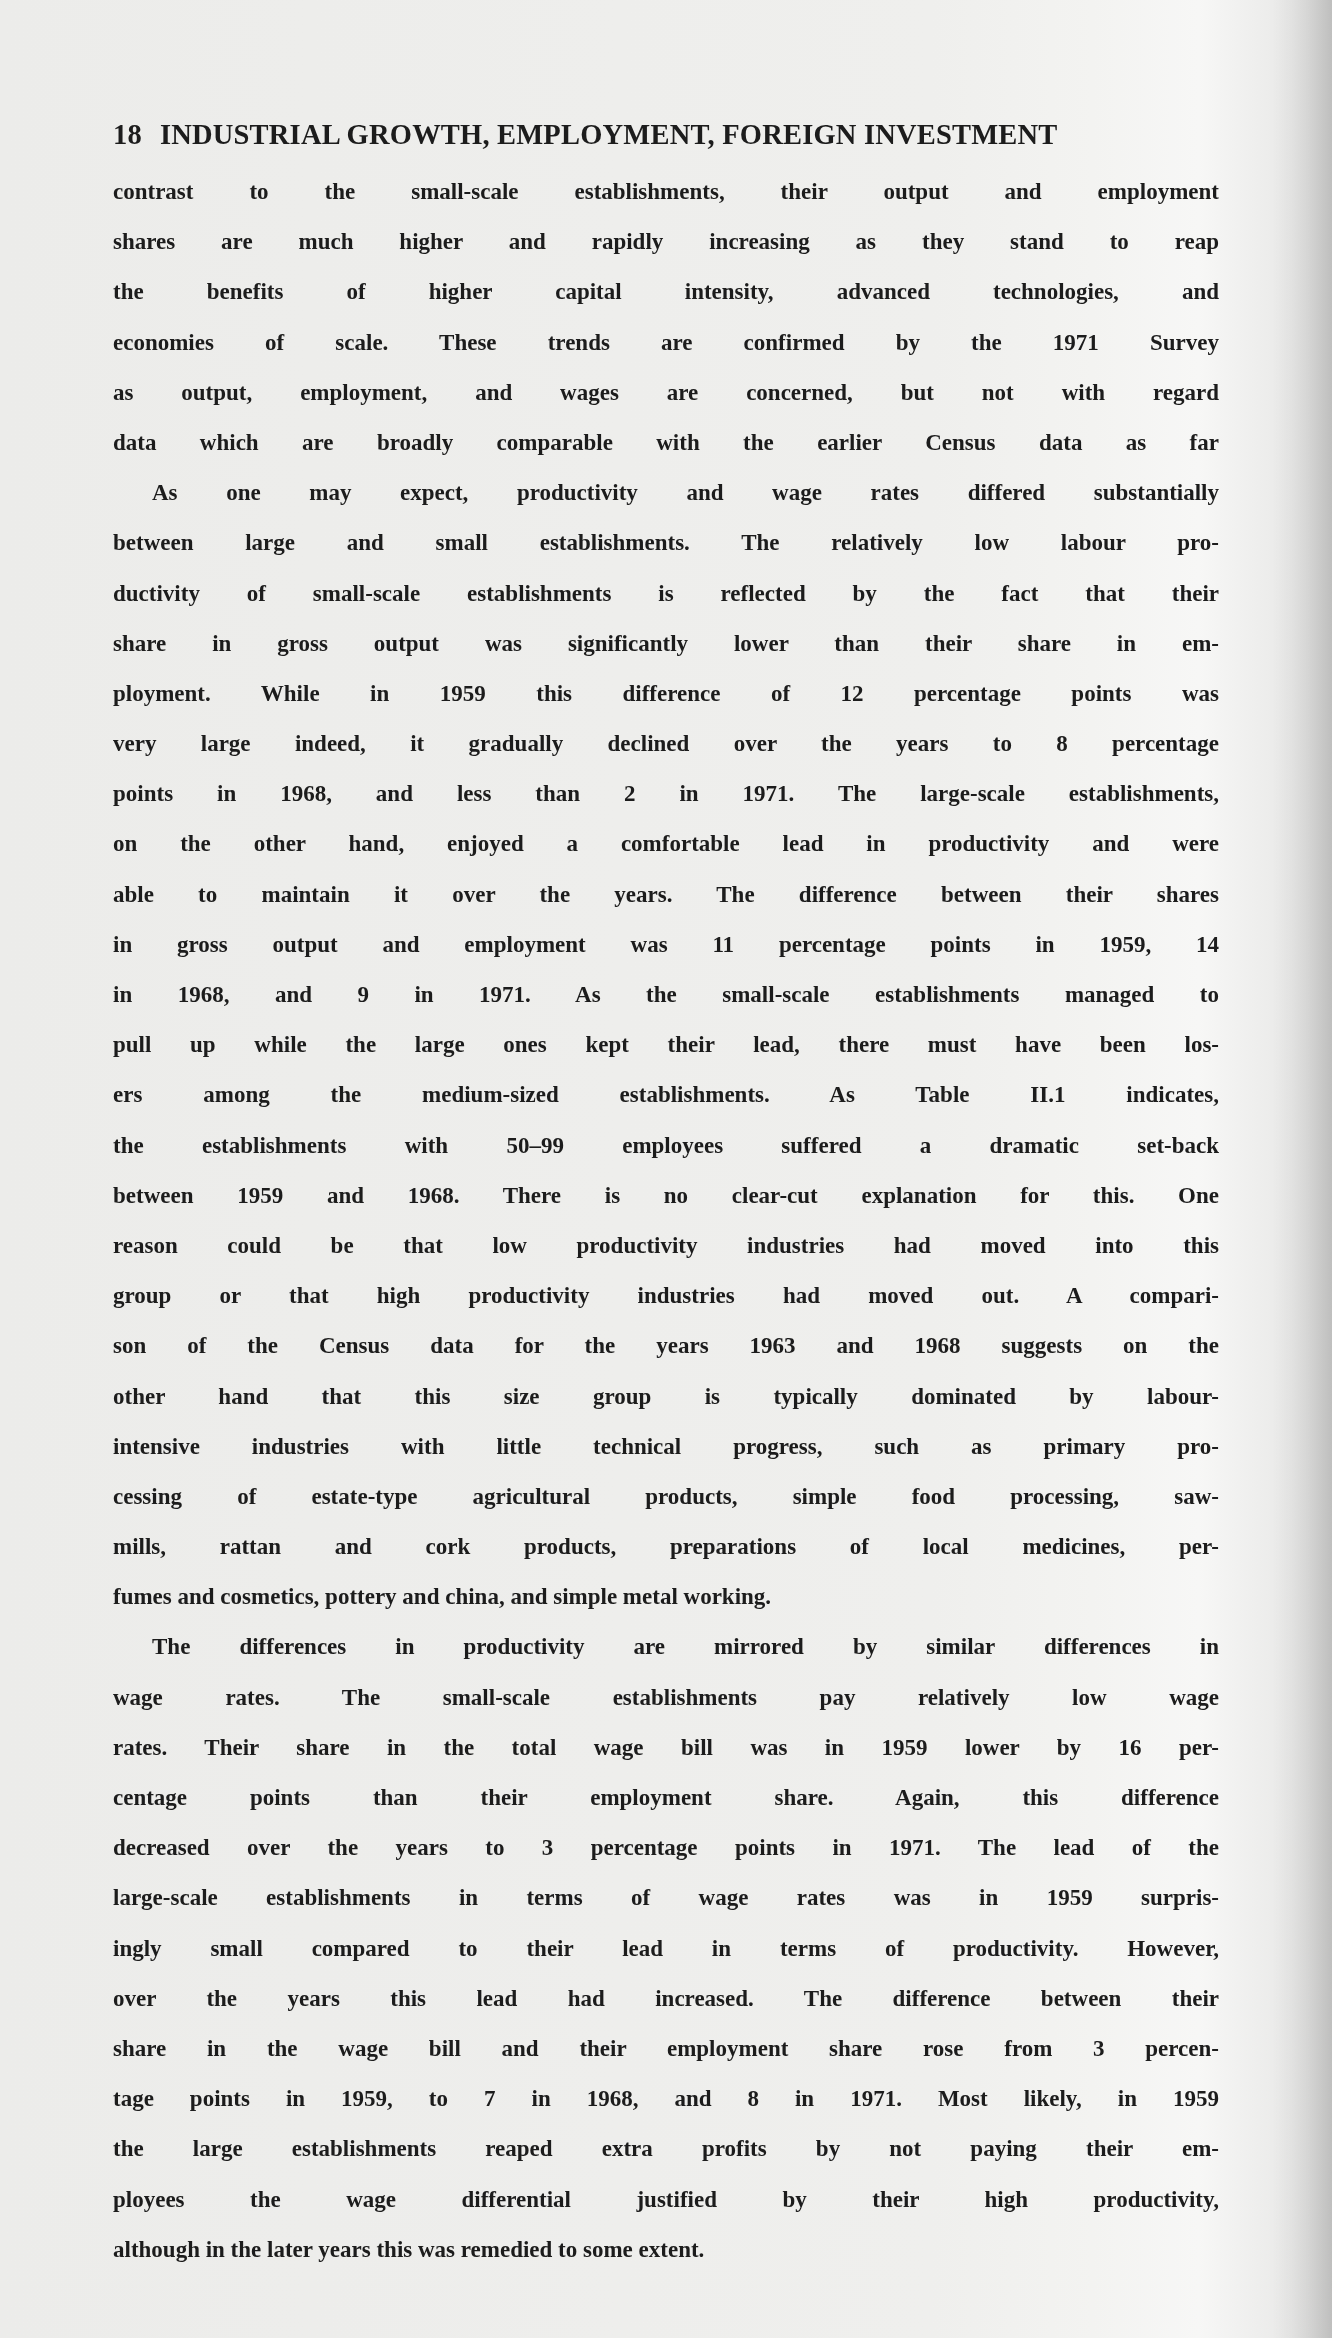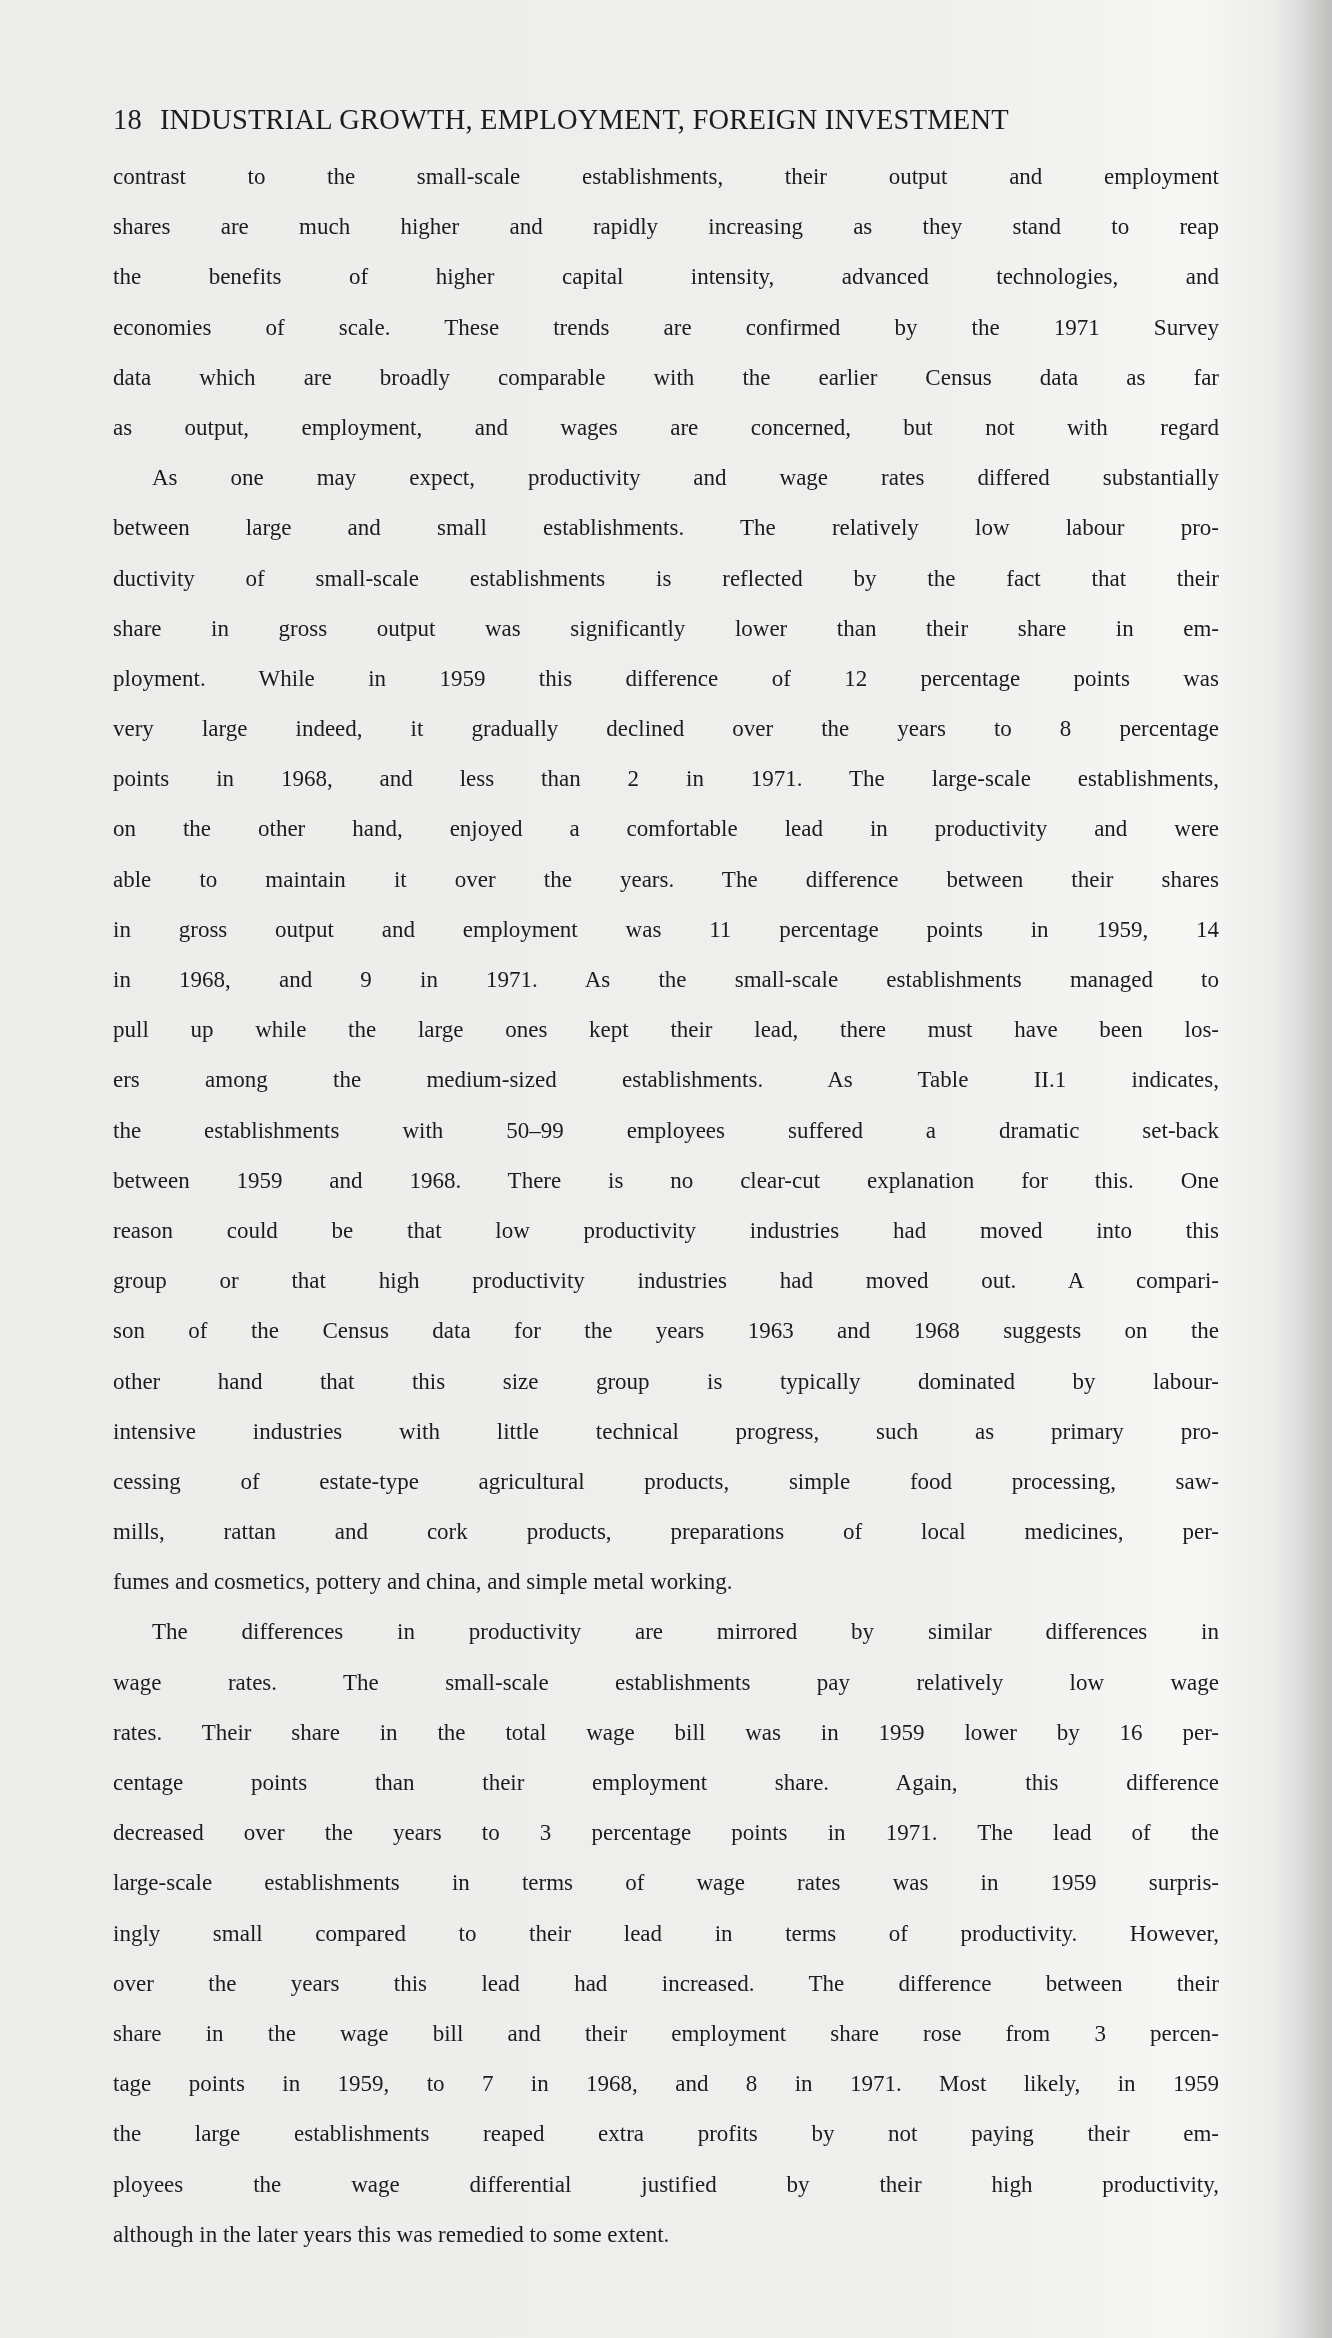--- a/index.html
+++ b/index.html
@@ -11,22 +11,23 @@
       height: 2338px;
       overflow: hidden;
       background: linear-gradient(to right, #ececea 0%, #efefed 70%, #f3f3f1 82%, #f7f7f6 90%, #e9e9e8 97%, #d9d9d8 100%);
       position: relative;
       font-family: "Liberation Serif", "DejaVu Serif", serif;
       color: #1c1c1c;
     }
     .page {
       position: absolute;
       left: 113px;
-      top: 100px;
+      top: 115px;
       width: 1106px;
+      font-weight: bold;
     }
     .running-head {
       font-size: 28.5px;
       line-height: 40px;
       letter-spacing: 0.2px;
       white-space: nowrap;
       margin-bottom: 12px;
     }
     .running-head .page-num {
       display: inline-block;
@@ -65,22 +66,22 @@
   <div class="running-head">
     <span class="page-num">18</span><span>INDUSTRIAL GROWTH, EMPLOYMENT, FOREIGN INVESTMENT</span>
   </div>
 
   <div id="body-paragraphs">
       <div>
         <span class="line">contrast to the small-scale establishments, their output and employment</span>
         <span class="line">shares are much higher and rapidly increasing as they stand to reap</span>
         <span class="line">the benefits of higher capital intensity, advanced technologies, and</span>
         <span class="line">economies of scale. These trends are confirmed by the 1971 Survey</span>
+        <span class="line">as output, employment, and wages are concerned, but not with regard</span>
         <span class="line">data which are broadly comparable with the earlier Census data as far</span>
-        <span class="line">as output, employment, and wages are concerned, but not with regard</span>
       </div>
       <div>
         <span class="line indent">As one may expect, productivity and wage rates differed substantially</span>
         <span class="line">between large and small establishments. The relatively low labour pro-</span>
         <span class="line">ductivity of small-scale establishments is reflected by the fact that their</span>
         <span class="line">share in gross output was significantly lower than their share in em-</span>
         <span class="line">ployment. While in 1959 this difference of 12 percentage points was</span>
         <span class="line">very large indeed, it gradually declined over the years to 8 percentage</span>
         <span class="line">points in 1968, and less than 2 in 1971. The large-scale establishments,</span>
         <span class="line">on the other hand, enjoyed a comfortable lead in productivity and were</span>

